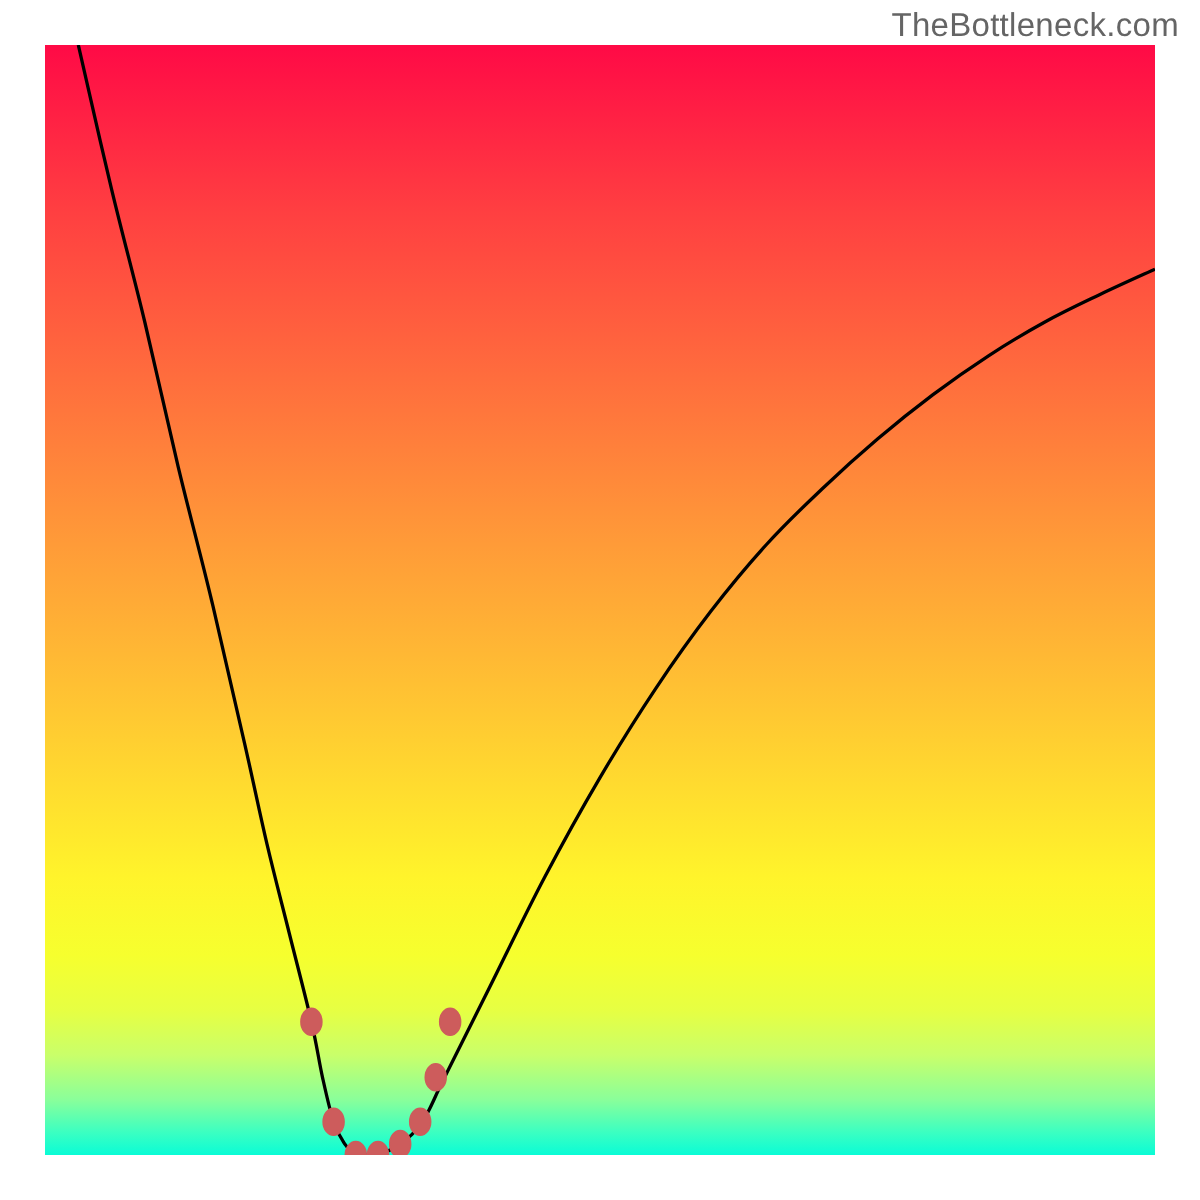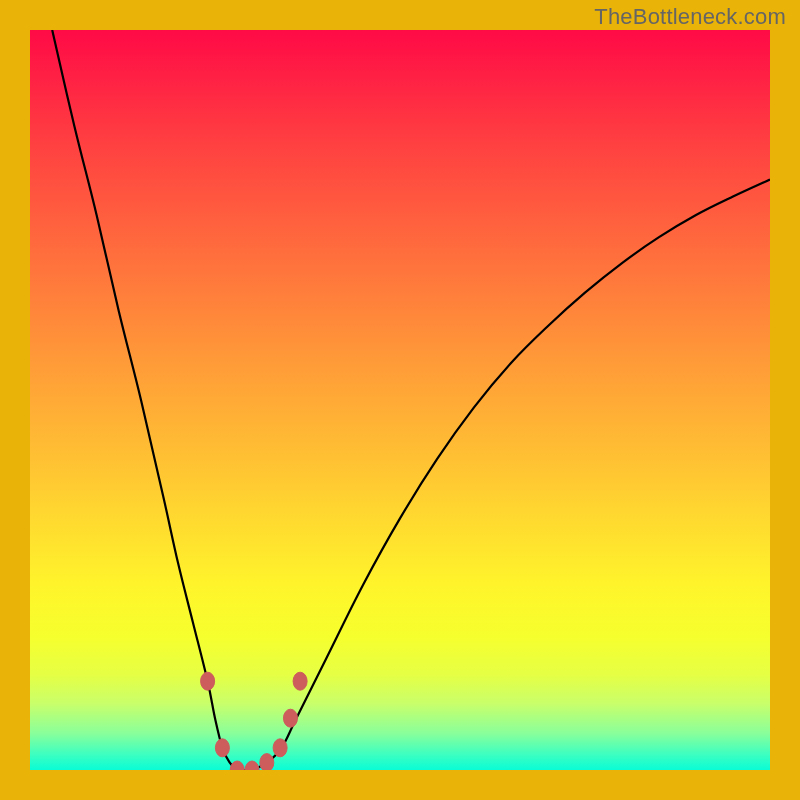--- a/index.html
+++ b/index.html
@@ -10,21 +10,21 @@
     background: #000;
     overflow: hidden;
     font-family: Arial, Helvetica, sans-serif;
   }
   .frame {
     position: absolute;
     left: 0;
     top: 0;
     width: 800px;
     height: 800px;
-    background: #eab308;
+    background: #ffffff;
   }
   .plot {
     position: absolute;
     left: 30px;
     top: 30px;
     width: 740px;
     height: 740px;
     background: linear-gradient(
       to bottom,
       #ff0a46 0%,

